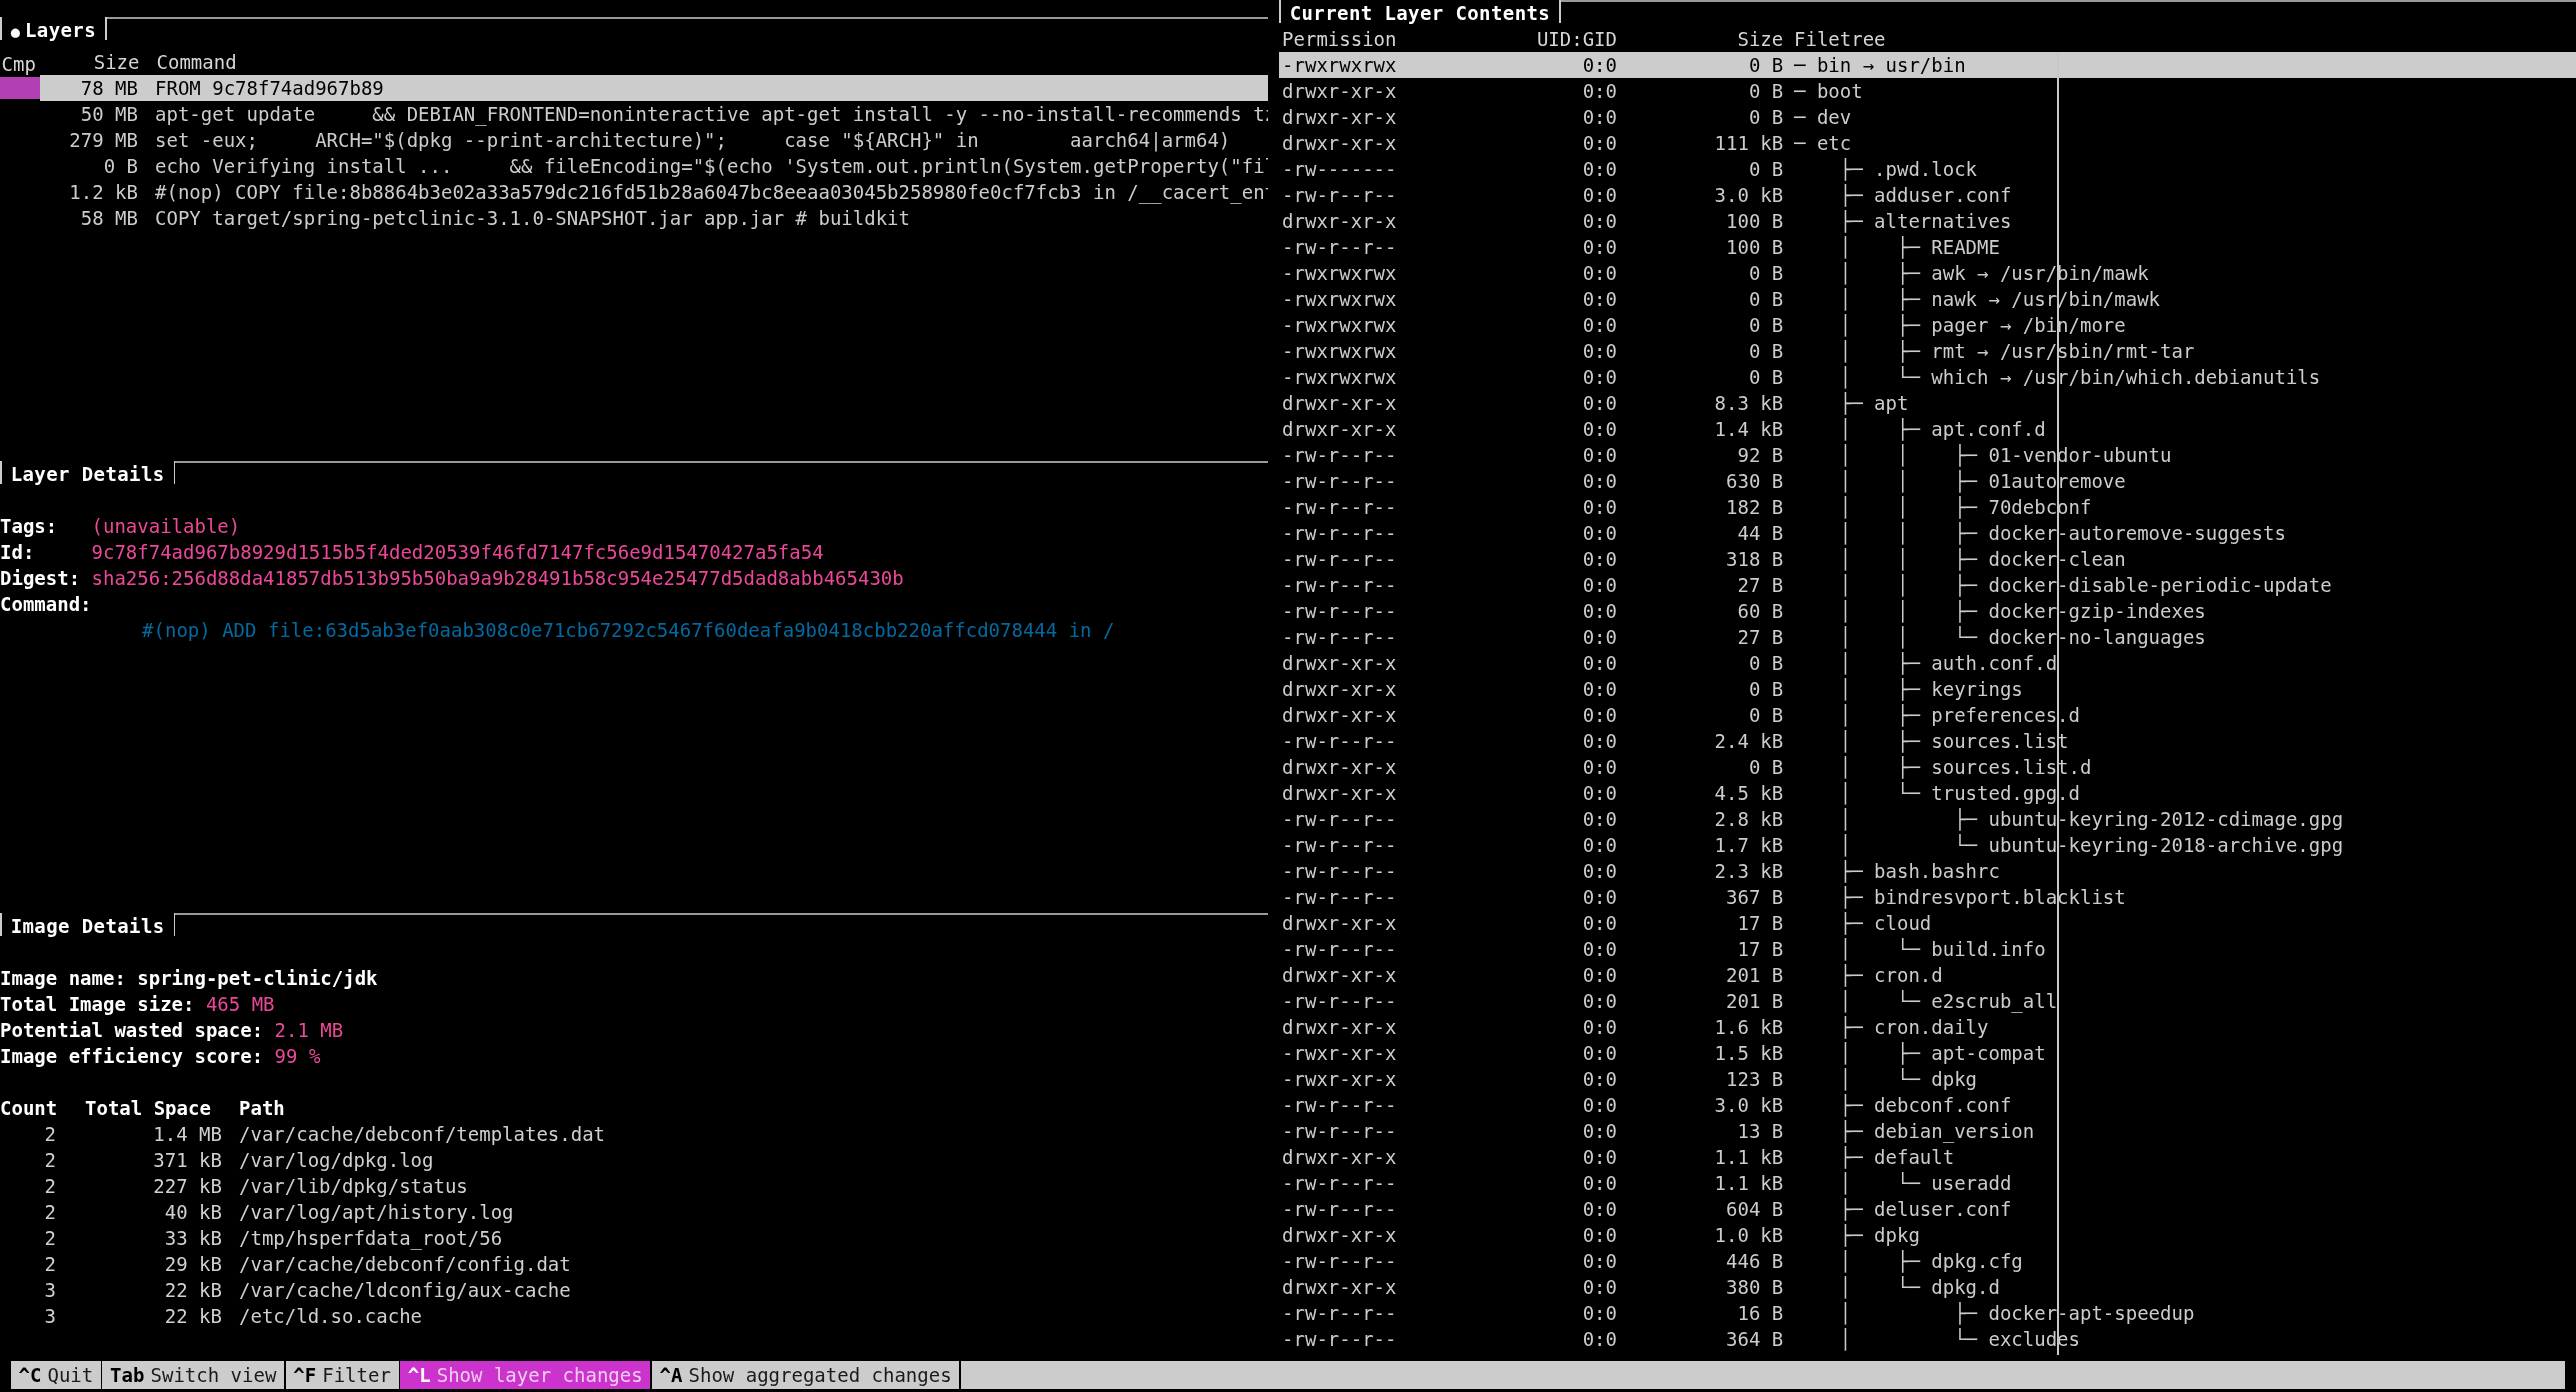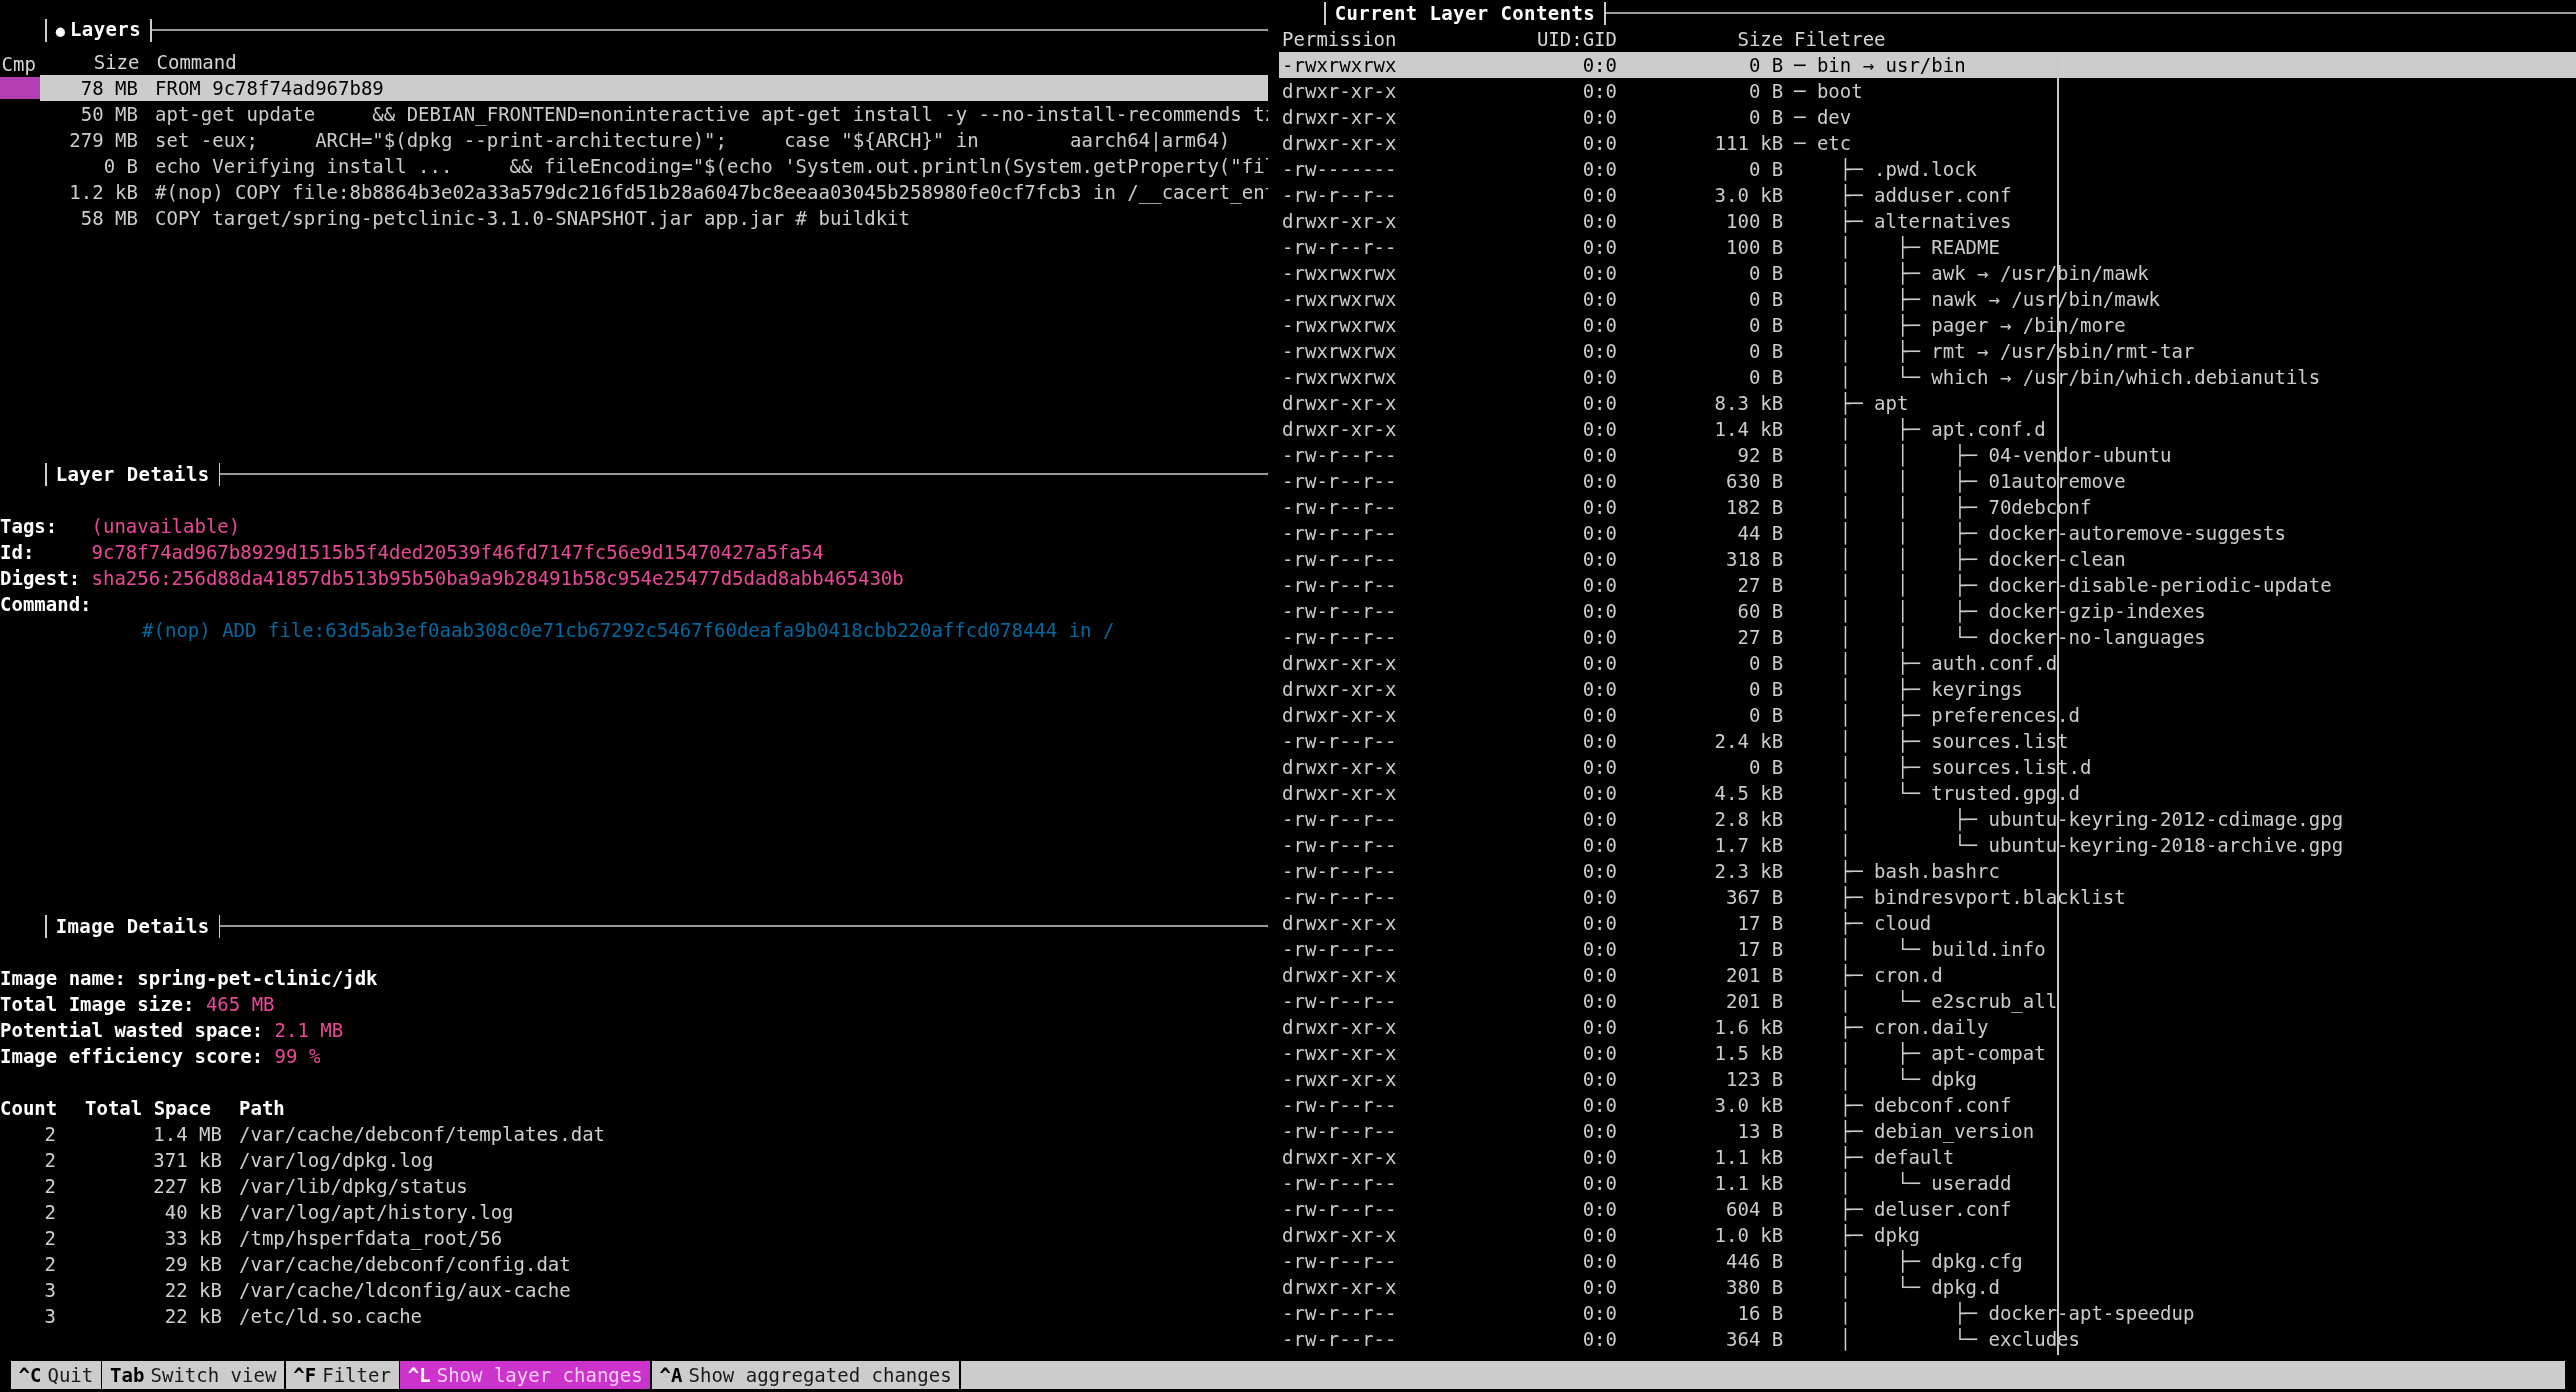--- a/index.html
+++ b/index.html
@@ -22,24 +22,22 @@
     position: relative;
     width: 2576px;
     height: 1393px;
     background: #000000;
   }
 
   
   .panel { position: absolute; }
   .panel-title-row {
     display: flex;
-    align-items: center;
     height: 26px;
     white-space: nowrap;
-    margin-left: 45px;
   }
   .vbar {
     display: inline-block;
     width: 1.5px;
     height: 23px;
     background: #cccccc;
     flex: 0 0 auto;
   }
   .panel-title {
     color: #ffffff;
@@ -284,21 +282,21 @@
           <div class="ft-row"><span class="perm">-rw-r--r--</span><span class="uid">0:0</span><span class="fsize">3.0 kB</span><span class="ftree">    ├─ adduser.conf</span></div>
           <div class="ft-row"><span class="perm">drwxr-xr-x</span><span class="uid">0:0</span><span class="fsize">100 B</span><span class="ftree">    ├─ alternatives</span></div>
           <div class="ft-row"><span class="perm">-rw-r--r--</span><span class="uid">0:0</span><span class="fsize">100 B</span><span class="ftree">    │    ├─ README</span></div>
           <div class="ft-row"><span class="perm">-rwxrwxrwx</span><span class="uid">0:0</span><span class="fsize">0 B</span><span class="ftree">    │    ├─ awk → /usr/bin/mawk</span></div>
           <div class="ft-row"><span class="perm">-rwxrwxrwx</span><span class="uid">0:0</span><span class="fsize">0 B</span><span class="ftree">    │    ├─ nawk → /usr/bin/mawk</span></div>
           <div class="ft-row"><span class="perm">-rwxrwxrwx</span><span class="uid">0:0</span><span class="fsize">0 B</span><span class="ftree">    │    ├─ pager → /bin/more</span></div>
           <div class="ft-row"><span class="perm">-rwxrwxrwx</span><span class="uid">0:0</span><span class="fsize">0 B</span><span class="ftree">    │    ├─ rmt → /usr/sbin/rmt-tar</span></div>
           <div class="ft-row"><span class="perm">-rwxrwxrwx</span><span class="uid">0:0</span><span class="fsize">0 B</span><span class="ftree">    │    └─ which → /usr/bin/which.debianutils</span></div>
           <div class="ft-row"><span class="perm">drwxr-xr-x</span><span class="uid">0:0</span><span class="fsize">8.3 kB</span><span class="ftree">    ├─ apt</span></div>
           <div class="ft-row"><span class="perm">drwxr-xr-x</span><span class="uid">0:0</span><span class="fsize">1.4 kB</span><span class="ftree">    │    ├─ apt.conf.d</span></div>
-          <div class="ft-row"><span class="perm">-rw-r--r--</span><span class="uid">0:0</span><span class="fsize">92 B</span><span class="ftree">    │    │    ├─ 04-vendor-ubuntu</span></div>
+          <div class="ft-row"><span class="perm">-rw-r--r--</span><span class="uid">0:0</span><span class="fsize">92 B</span><span class="ftree">    │    │    ├─ 01-vendor-ubuntu</span></div>
           <div class="ft-row"><span class="perm">-rw-r--r--</span><span class="uid">0:0</span><span class="fsize">630 B</span><span class="ftree">    │    │    ├─ 01autoremove</span></div>
           <div class="ft-row"><span class="perm">-rw-r--r--</span><span class="uid">0:0</span><span class="fsize">182 B</span><span class="ftree">    │    │    ├─ 70debconf</span></div>
           <div class="ft-row"><span class="perm">-rw-r--r--</span><span class="uid">0:0</span><span class="fsize">44 B</span><span class="ftree">    │    │    ├─ docker-autoremove-suggests</span></div>
           <div class="ft-row"><span class="perm">-rw-r--r--</span><span class="uid">0:0</span><span class="fsize">318 B</span><span class="ftree">    │    │    ├─ docker-clean</span></div>
           <div class="ft-row"><span class="perm">-rw-r--r--</span><span class="uid">0:0</span><span class="fsize">27 B</span><span class="ftree">    │    │    ├─ docker-disable-periodic-update</span></div>
           <div class="ft-row"><span class="perm">-rw-r--r--</span><span class="uid">0:0</span><span class="fsize">60 B</span><span class="ftree">    │    │    ├─ docker-gzip-indexes</span></div>
           <div class="ft-row"><span class="perm">-rw-r--r--</span><span class="uid">0:0</span><span class="fsize">27 B</span><span class="ftree">    │    │    └─ docker-no-languages</span></div>
           <div class="ft-row"><span class="perm">drwxr-xr-x</span><span class="uid">0:0</span><span class="fsize">0 B</span><span class="ftree">    │    ├─ auth.conf.d</span></div>
           <div class="ft-row"><span class="perm">drwxr-xr-x</span><span class="uid">0:0</span><span class="fsize">0 B</span><span class="ftree">    │    ├─ keyrings</span></div>
           <div class="ft-row"><span class="perm">drwxr-xr-x</span><span class="uid">0:0</span><span class="fsize">0 B</span><span class="ftree">    │    ├─ preferences.d</span></div>

